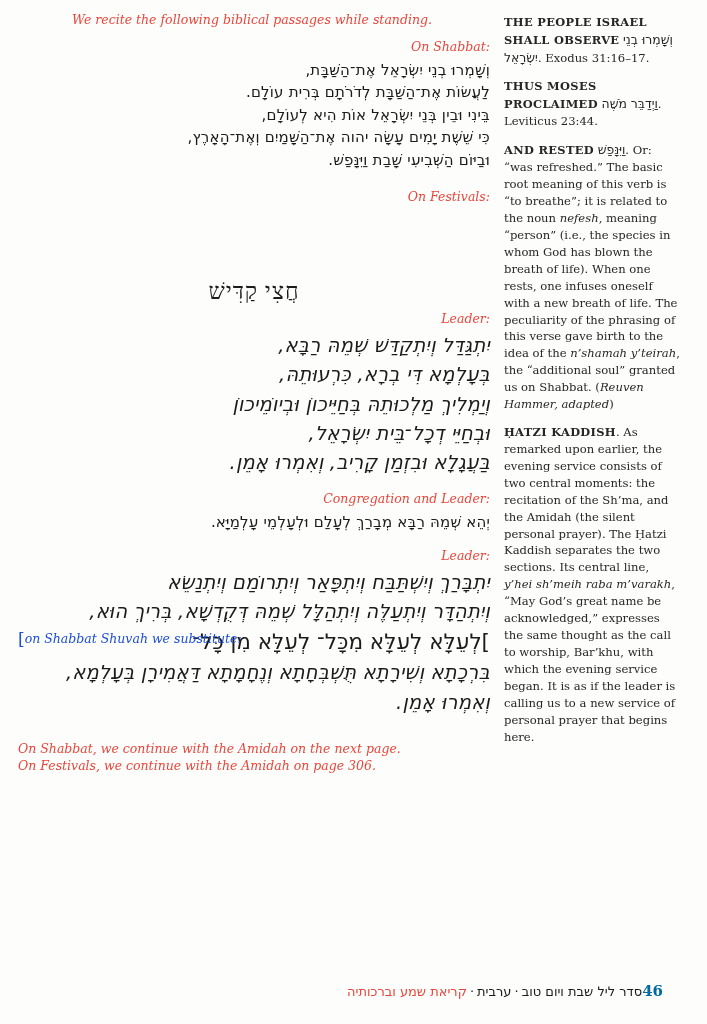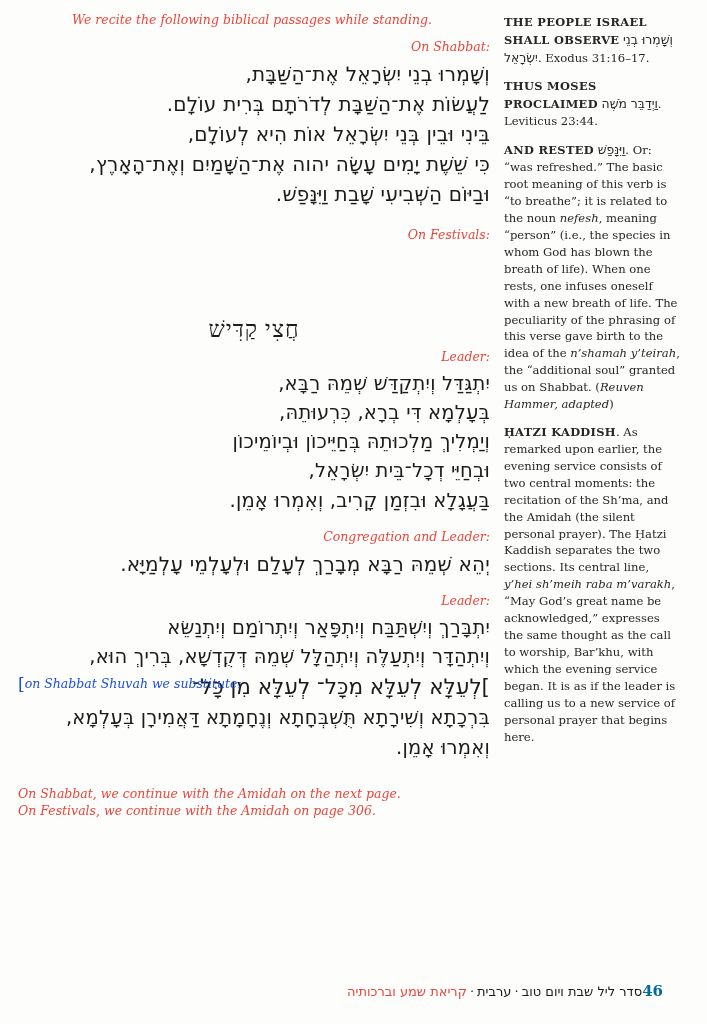--- a/index.html
+++ b/index.html
@@ -41,27 +41,28 @@
     padding-right: 4px;
   }
   .rubric.left {
     text-align: left;
   }
 
   .heb {
     direction: rtl;
     text-align: right;
     font-family: "DejaVu Sans", sans-serif;
-    font-size: 20px;
+    font-size: 15px;
     line-height: 1.50;
     color: #1b1b1b;
     letter-spacing: 0.2px;
   }
   .heb.small {
     font-size: 19.5px;
+    font-style: italic;
   }
   .heb-title {
     direction: rtl;
     text-align: center;
     font-family: Liberation Serif, serif;
     font-size: 23px;
     color: #1b1b1b;
     letter-spacing: 1px;
   }
 

